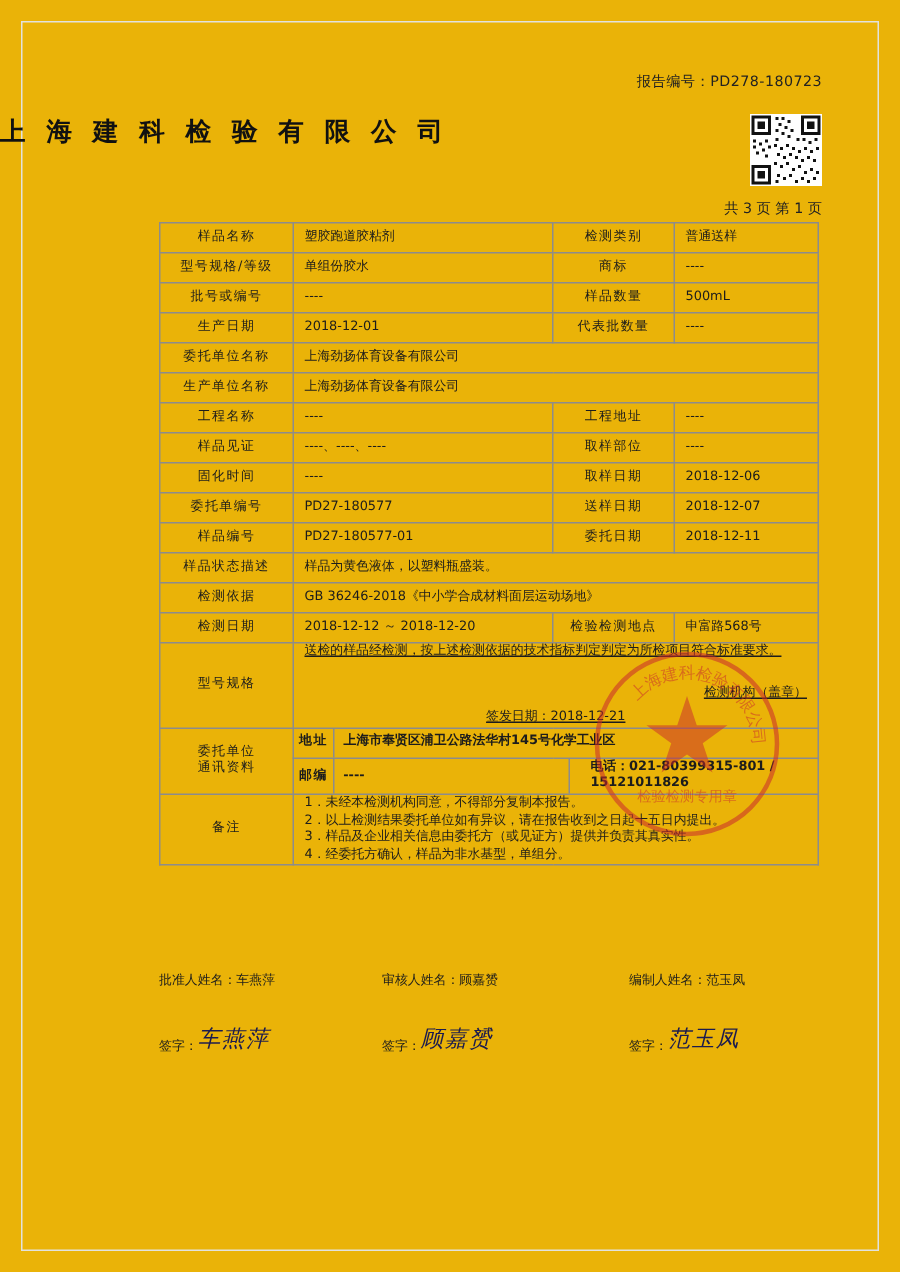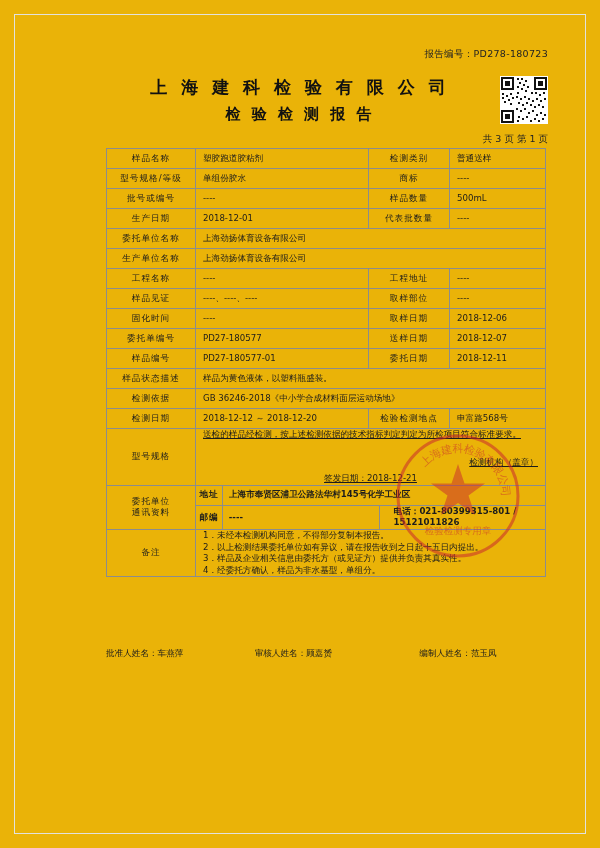--- a/index.html
+++ b/index.html
@@ -36,21 +36,21 @@
     top: 48px;
     font-size: 9.5px;
     letter-spacing: 0.3px;
     color: #222;
   }
   .title-block {
     position: absolute;
     left: 0;
     top: 76px;
     width: 600px;
-    text-align: center;
+    text-align: left;
   }
   .title-main {
     font-size: 17px;
     font-weight: bold;
     letter-spacing: 4px;
     color: #111;
     font-family: "DejaVu Serif", "Liberation Serif", serif;
   }
   .title-sub {
     margin-top: 6px;
@@ -190,21 +190,20 @@
 
 <div class="page">
   <div class="scan-frame"></div>
 
   <div class="report-no">
     <span>报告编号：</span><span>PD278-180723</span>
   </div>
 
   <div class="title-block">
     <div class="title-main">上 海 建 科 检 验 有 限 公 司</div>
-    <div class="title-sub">检 验 检 测 报 告</div>
   </div>
 
   <div class="qr">
     <svg width="48" height="48" viewBox="0 0 48 48">
       <rect width="48" height="48" fill="#ffffff"></rect>
       <g fill="#111">
         <rect x="1" y="1" width="13" height="13"></rect>
           <rect x="3" y="3" width="9" height="9" fill="#fff"></rect>
           <rect x="5" y="5" width="5" height="5"></rect>
         <rect x="34" y="1" width="13" height="13"></rect>
@@ -399,20 +398,31 @@
       <div class="footer-col">
         <span>批准人姓名：</span><span>车燕萍</span>
       </div>
       <div class="footer-col c2">
         <span>审核人姓名：</span><span>顾嘉赟</span>
       </div>
       <div class="footer-col c3">
         <span>编制人姓名：</span><span>范玉凤</span>
       </div>
     </div>
+    <div class="sig-row">
+      <div class="footer-col">
+        <span class="sig-label">签字：</span><span class="hand">车燕萍</span>
+      </div>
+      <div class="footer-col c2">
+        <span class="sig-label">签字：</span><span class="hand">顾嘉赟</span>
+      </div>
+      <div class="footer-col c3">
+        <span class="sig-label">签字：</span><span class="hand">范玉凤</span>
+      </div>
+    </div>
   </div>
 
   <div class="stamp">
     <svg width="132" height="132" viewBox="0 0 132 132">
       <g opacity="0.55" fill="none" stroke="#c8282e" stroke-width="3">
         <circle cx="66" cy="66" r="60"></circle>
       </g>
       <g opacity="0.5" fill="#c8282e">
         <polygon points="66,34 72.5,53.5 93,53.5 76.5,65.5 83,85 66,73 49,85 55.5,65.5 39,53.5 59.5,53.5"></polygon>
       </g>

